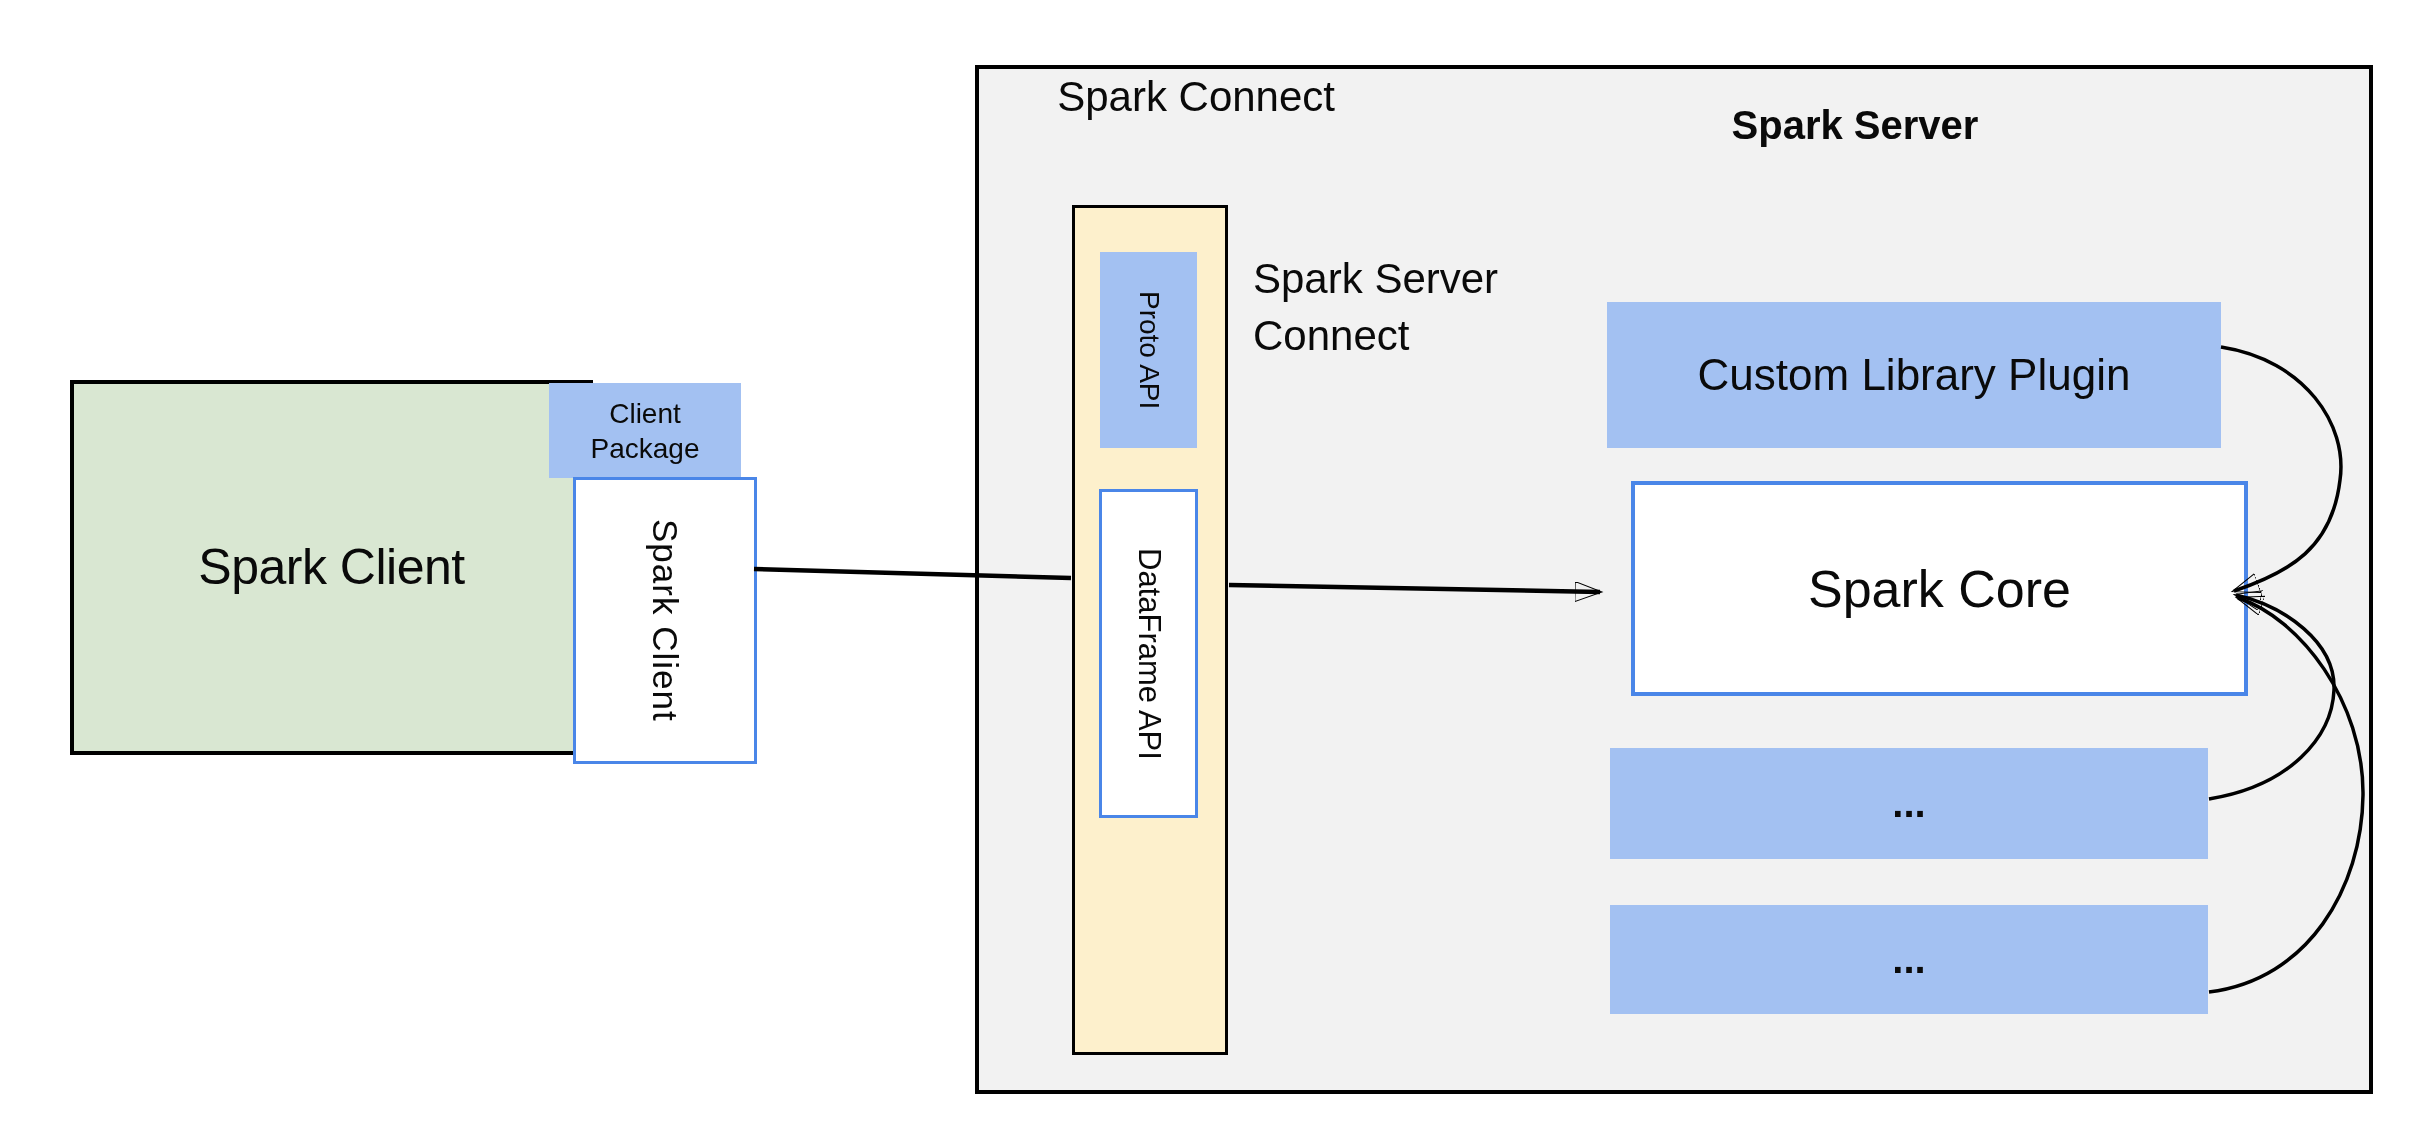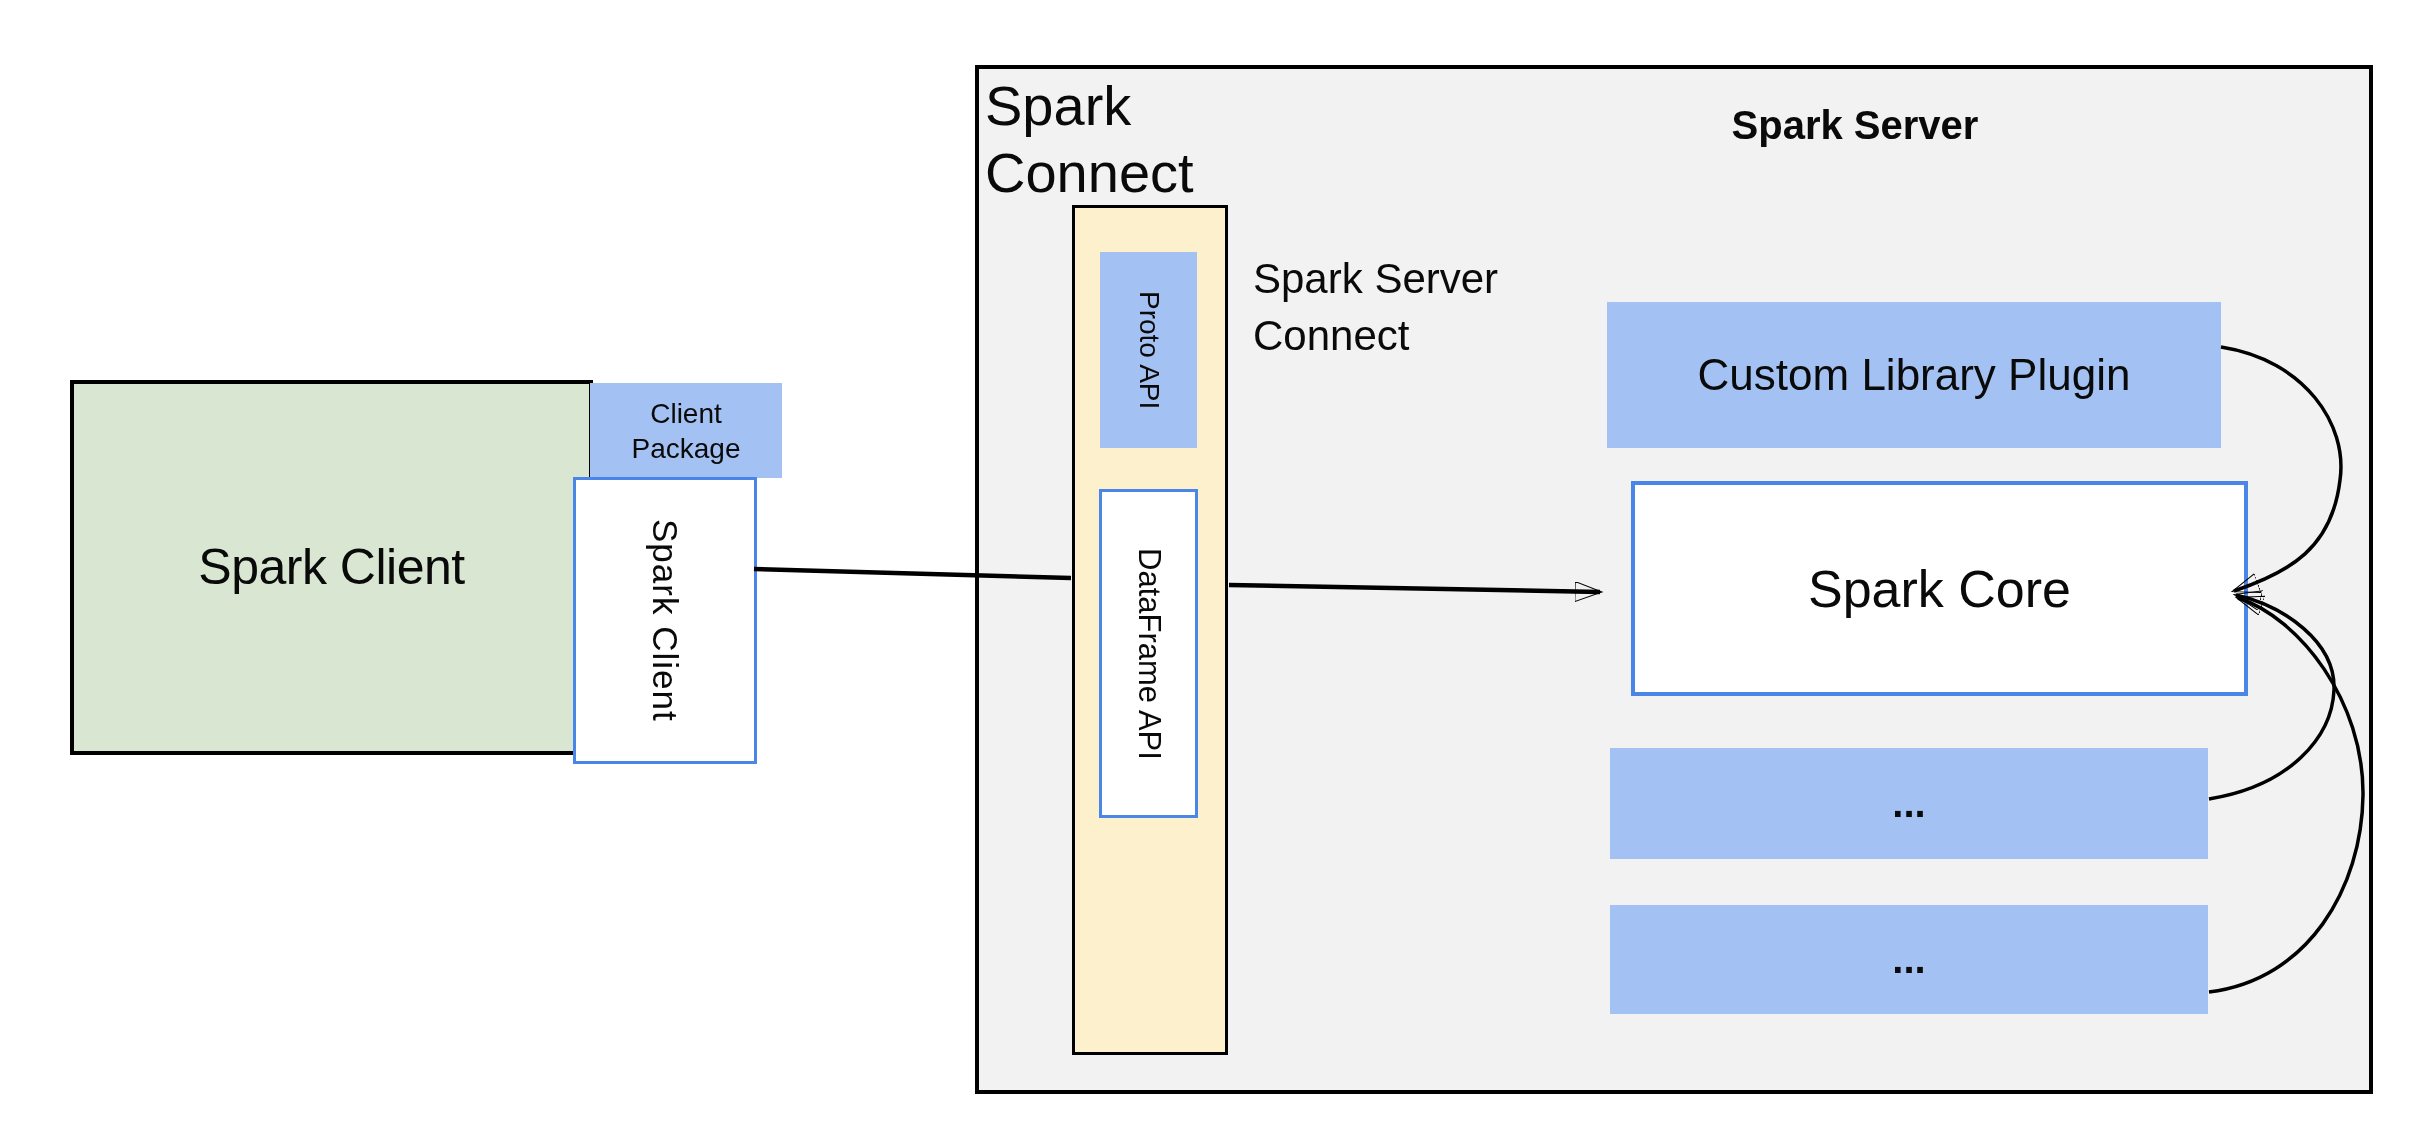--- a/index.html
+++ b/index.html
@@ -9,35 +9,35 @@
   }
   .abs{position:absolute;box-sizing:border-box;}
   .flexc{display:flex;align-items:center;justify-content:center;text-align:center;}
 
   
   .server-container{left:975px;top:65px;width:1398px;height:1029px;background:#f2f2f2;border:4px solid #000;}
 
   
   .green-box{left:70px;top:380px;width:523px;height:375px;background:#d9e7d2;border:4px solid #000;z-index:2;}
   .green-label{font-size:50px;line-height:1.26;letter-spacing:-0.5px;}
-  .package-box{left:590px;top:383px;width:192px;height:95px;background:#a3c1f2;z-index:3;
+  .package-box{left:549px;top:383px;width:192px;height:95px;background:#a3c1f2;z-index:3;
     font-size:28px;line-height:1.25;}
   .spark-client-box{left:573px;top:477px;width:184px;height:287px;background:#ffffff;border:3px solid #4a86e8;z-index:3;}
 
   
   .vtext{writing-mode:vertical-rl;text-orientation:mixed;}
   .spark-client-box .vtext{font-size:35px;letter-spacing:1px;}
 
   
   .yellow-box{left:1072px;top:205px;width:156px;height:850px;background:#fdf0cc;border:3px solid #000;z-index:2;}
   .proto-box{left:1100px;top:252px;width:97px;height:196px;background:#a3c1f2;z-index:3;font-size:28px;}
   .dataframe-box{left:1099px;top:489px;width:99px;height:329px;background:#ffffff;border:3px solid #4a86e8;z-index:3;font-size:31px;}
 
   
-  .connect-label{left:985px;top:72px;width:350px;text-align:left;font-size:56px;line-height:1.2;z-index:3;}
+  .connect-label{left:985px;top:72px;width:350px;text-align:right;font-size:42px;line-height:1.2;z-index:3;}
   .server-title{left:1705px;top:103px;width:300px;text-align:center;font-size:40px;font-weight:bold;z-index:3;}
   .library-label{left:1253px;top:250px;width:360px;text-align:left;font-size:42px;line-height:1.36;z-index:3;}
 
   
   .plugin-box{left:1607px;top:278px;width:614px;height:146px;background:#a3c1f2;font-size:44px;z-index:2;margin-top:24px;}
   .core-box{left:1607px;top:481px;width:617px;height:215px;background:#ffffff;border:4px solid #4a86e8;font-size:52px;z-index:2;margin-left:24px;}
   .dots-box-1{left:1610px;top:748px;width:598px;height:111px;background:#a3c1f2;font-size:40px;font-weight:bold;z-index:2;}
   .dots-box-2{left:1610px;top:905px;width:598px;height:109px;background:#a3c1f2;font-size:40px;font-weight:bold;z-index:2;}
 
   

